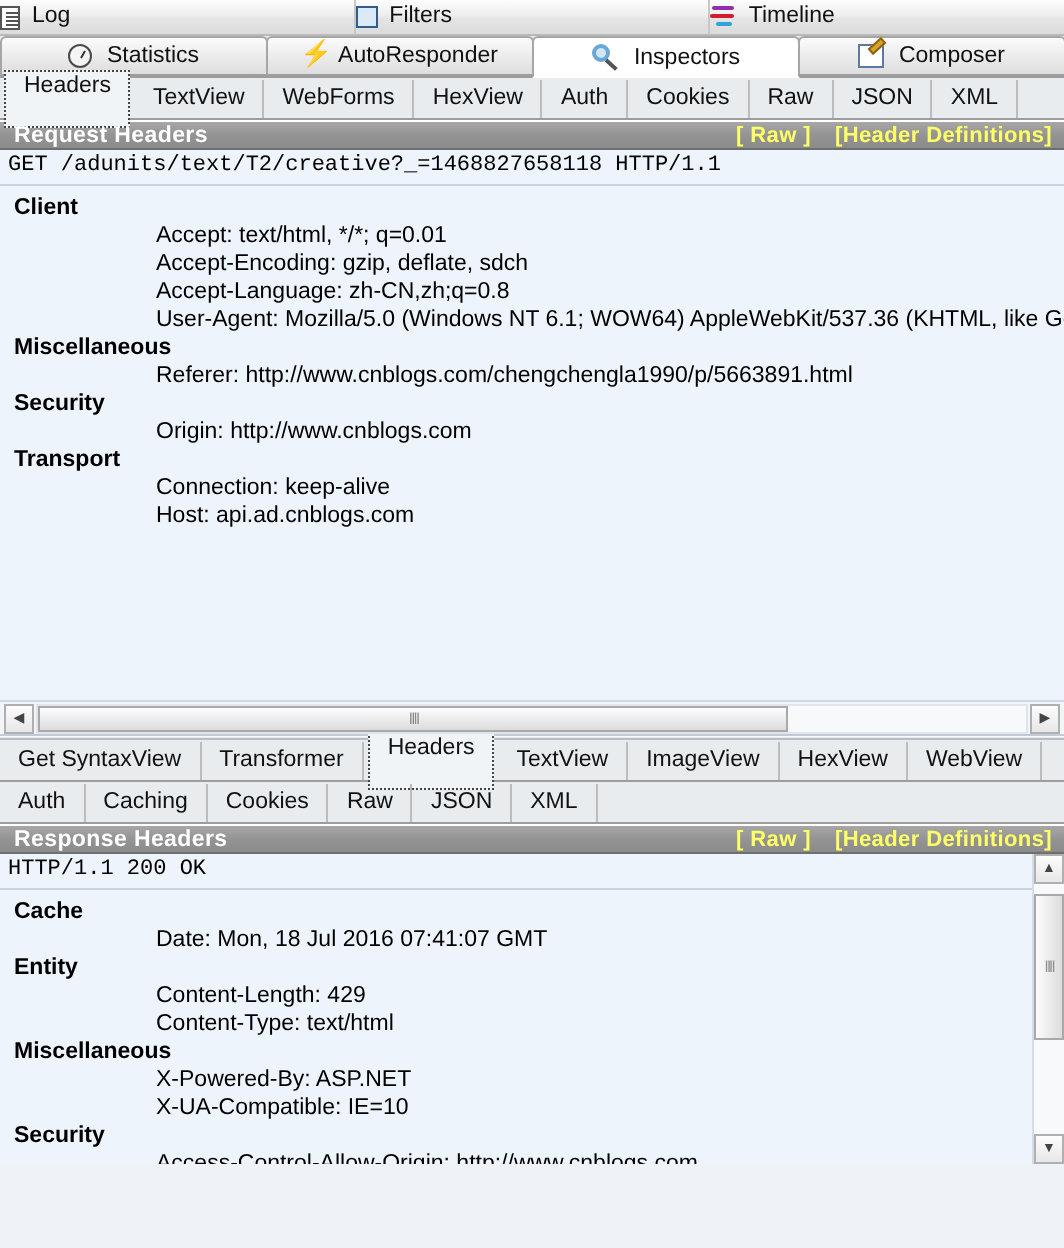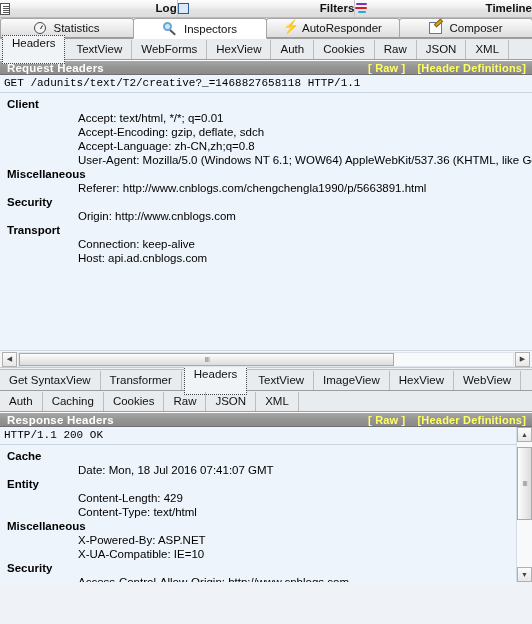--- a/index.html
+++ b/index.html
@@ -19,26 +19,25 @@
     height: 18px;
     background: linear-gradient(to bottom,#fdfdfd 0%, #eeeeee 45%, #e4e4e4 55%, #dcdcdc 100%);
     border-bottom: 1px solid #b9b9b9;
     display: flex;
     align-items: stretch;
   }
   .toolstrip-cell {
     flex: 1 1 0;
     display: flex;
     align-items: center;
-    justify-content: space-between;
+    justify-content: flex-start;
     gap: 6px;
     border-right: 1px solid #c8c8c8;
     font-size: 11.5px;
     color: #101010;
-    font-weight: bold;
   }
   .toolstrip-cell:last-child { border-right: none; }
   .ts-label { line-height: 1; }
 
   
   .ico { display: inline-block; position: relative; }
   .ico-log {
     width: 10px; height: 12px; border: 1px solid #555; background: #fff;
   }
   .ico-log:before {
@@ -291,30 +290,30 @@
         </span>
       <span class="ts-label">Timeline</span>
     </div>
   </div>
 
   <div class="maintabs">
     <div class="maintab">
       <span class="ico ico-stats"></span>
       <span>Statistics</span>
     </div>
+    <div class="maintab">
+      <span class="ico ico-autoresp"></span>
+      <span>AutoResponder</span>
+    </div>
     <div class="maintab active">
       <span class="ico ico-inspectors">
           <span class="lens"></span>
           <span class="handle"></span>
         </span>
       <span>Inspectors</span>
-    </div>
-    <div class="maintab">
-      <span class="ico ico-autoresp"></span>
-      <span>AutoResponder</span>
     </div>
     <div class="maintab">
       <span class="ico ico-composer"></span>
       <span>Composer</span>
     </div>
   </div>
 
   <div class="subtabs">
     <div class="subtab sel"><span>Headers</span></div>
     <div class="subtab"><span>TextView</span></div>

